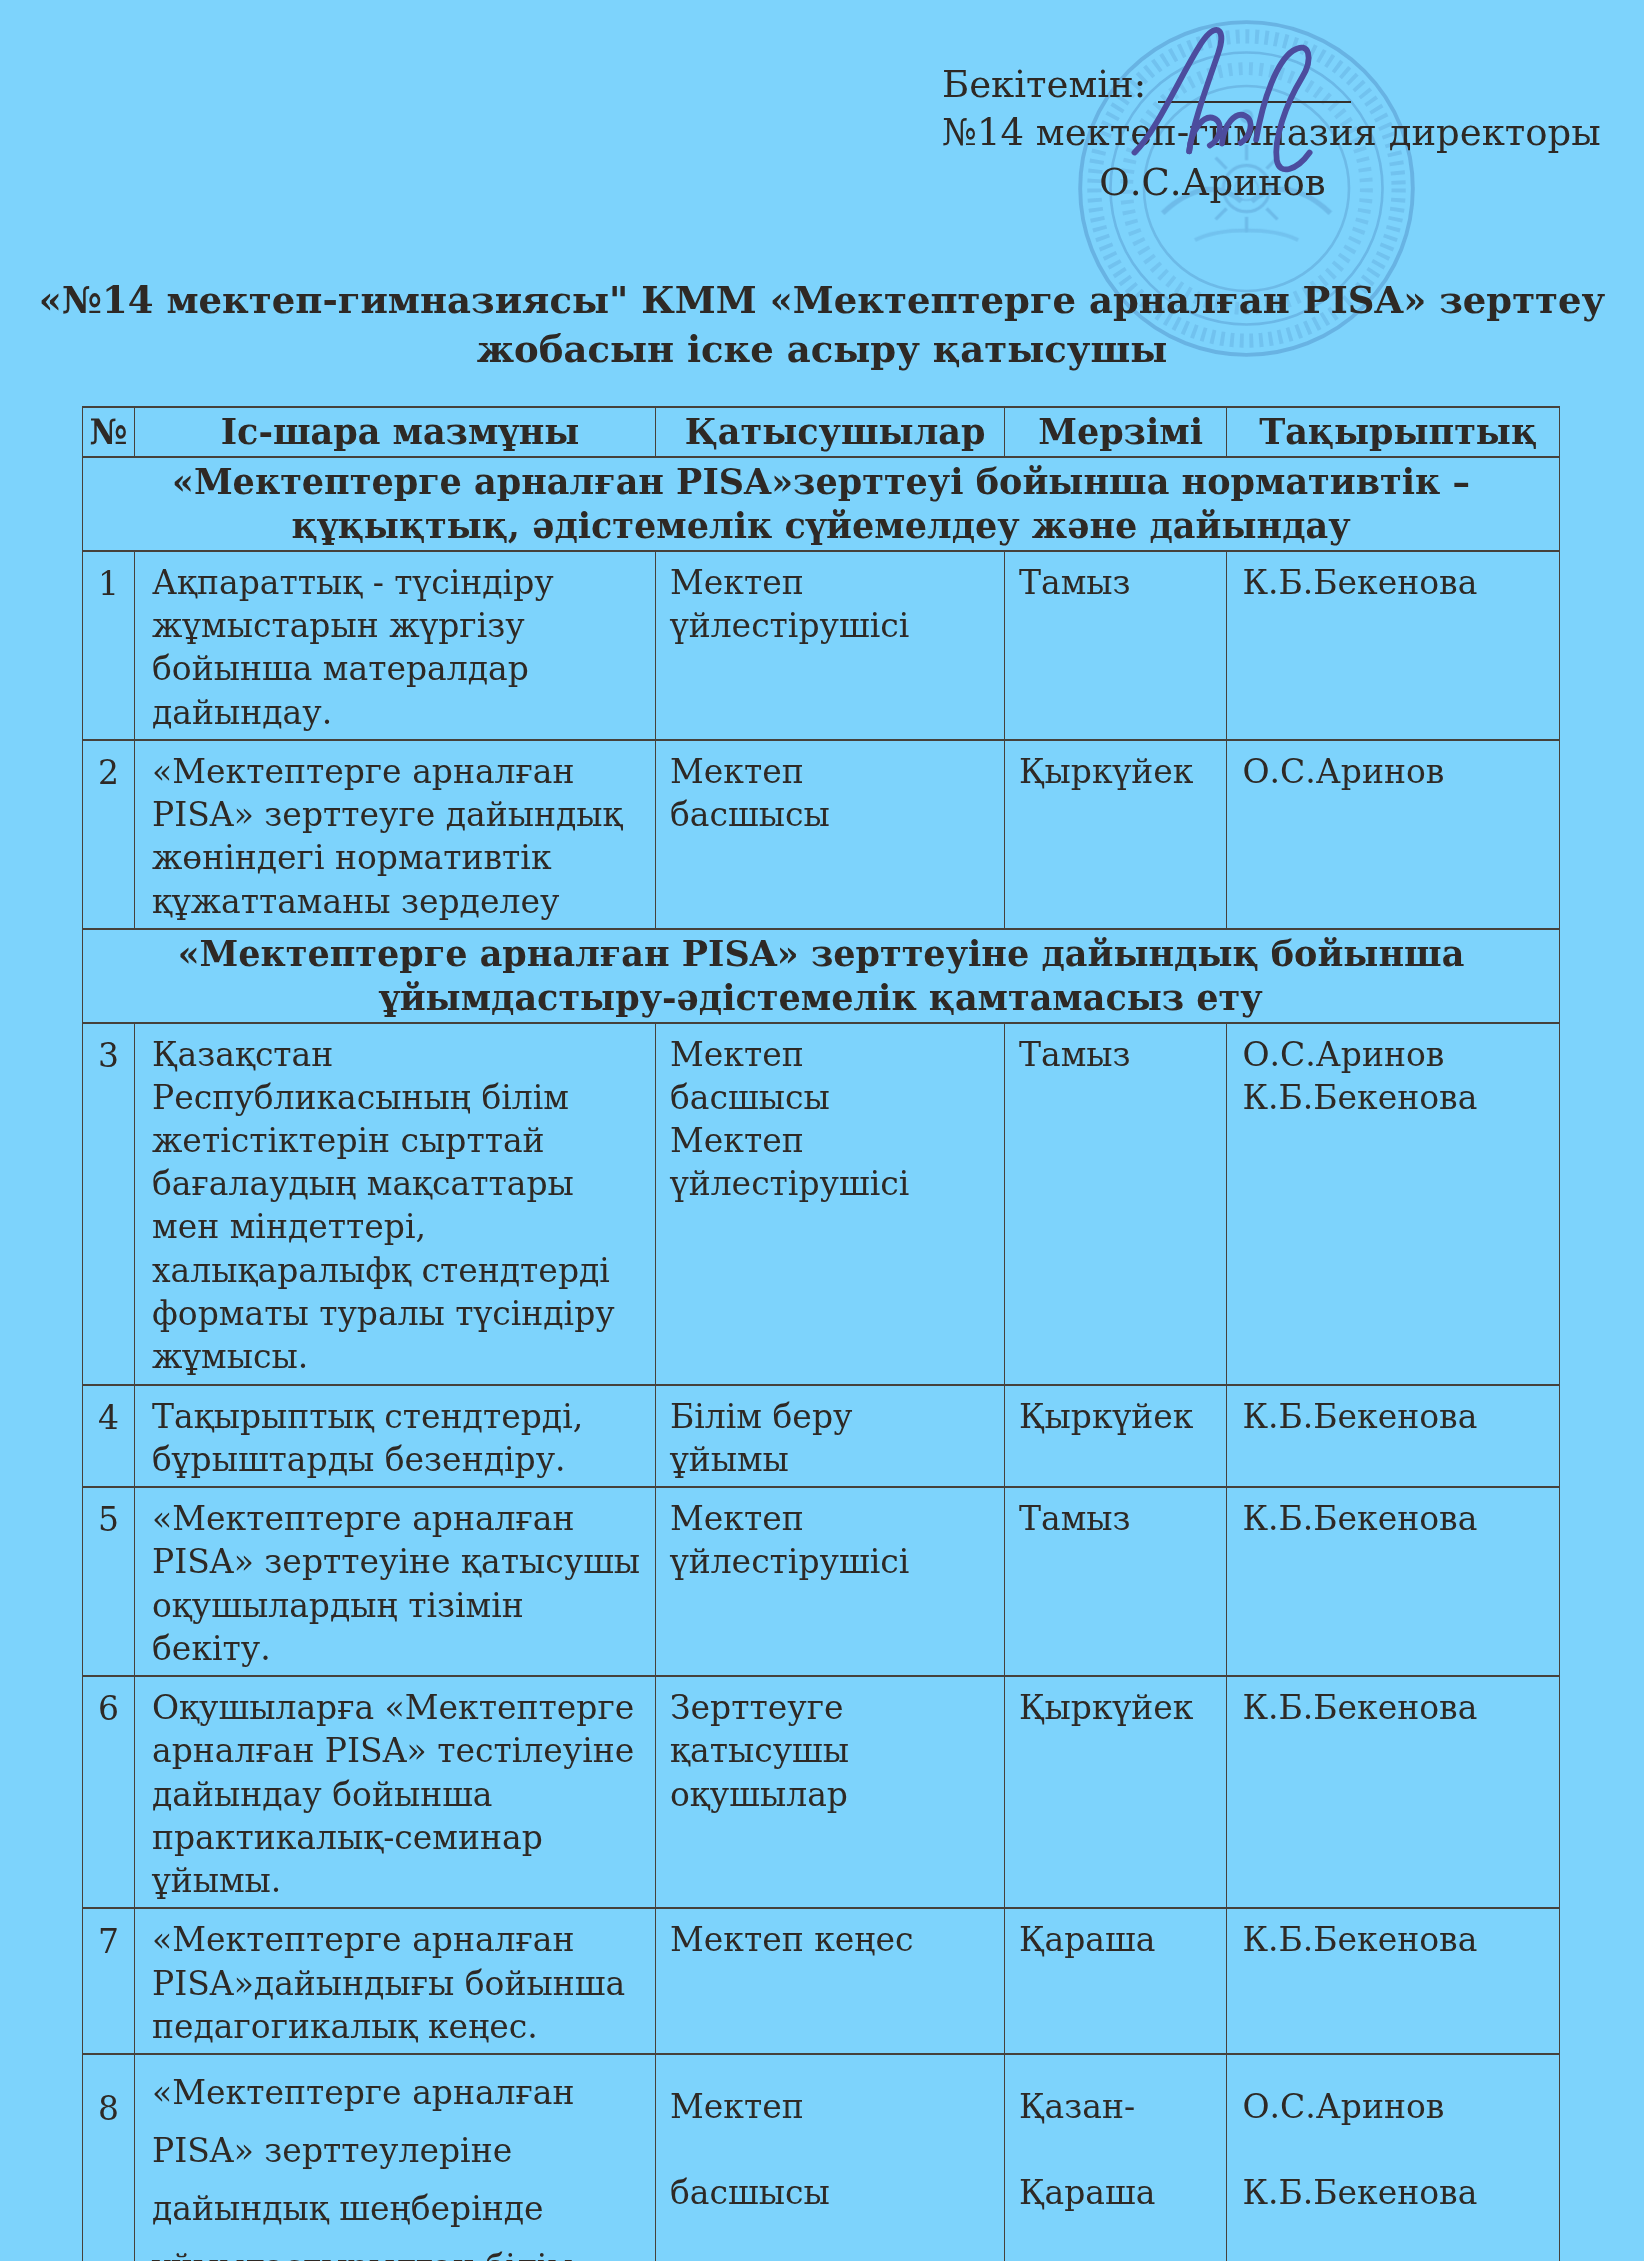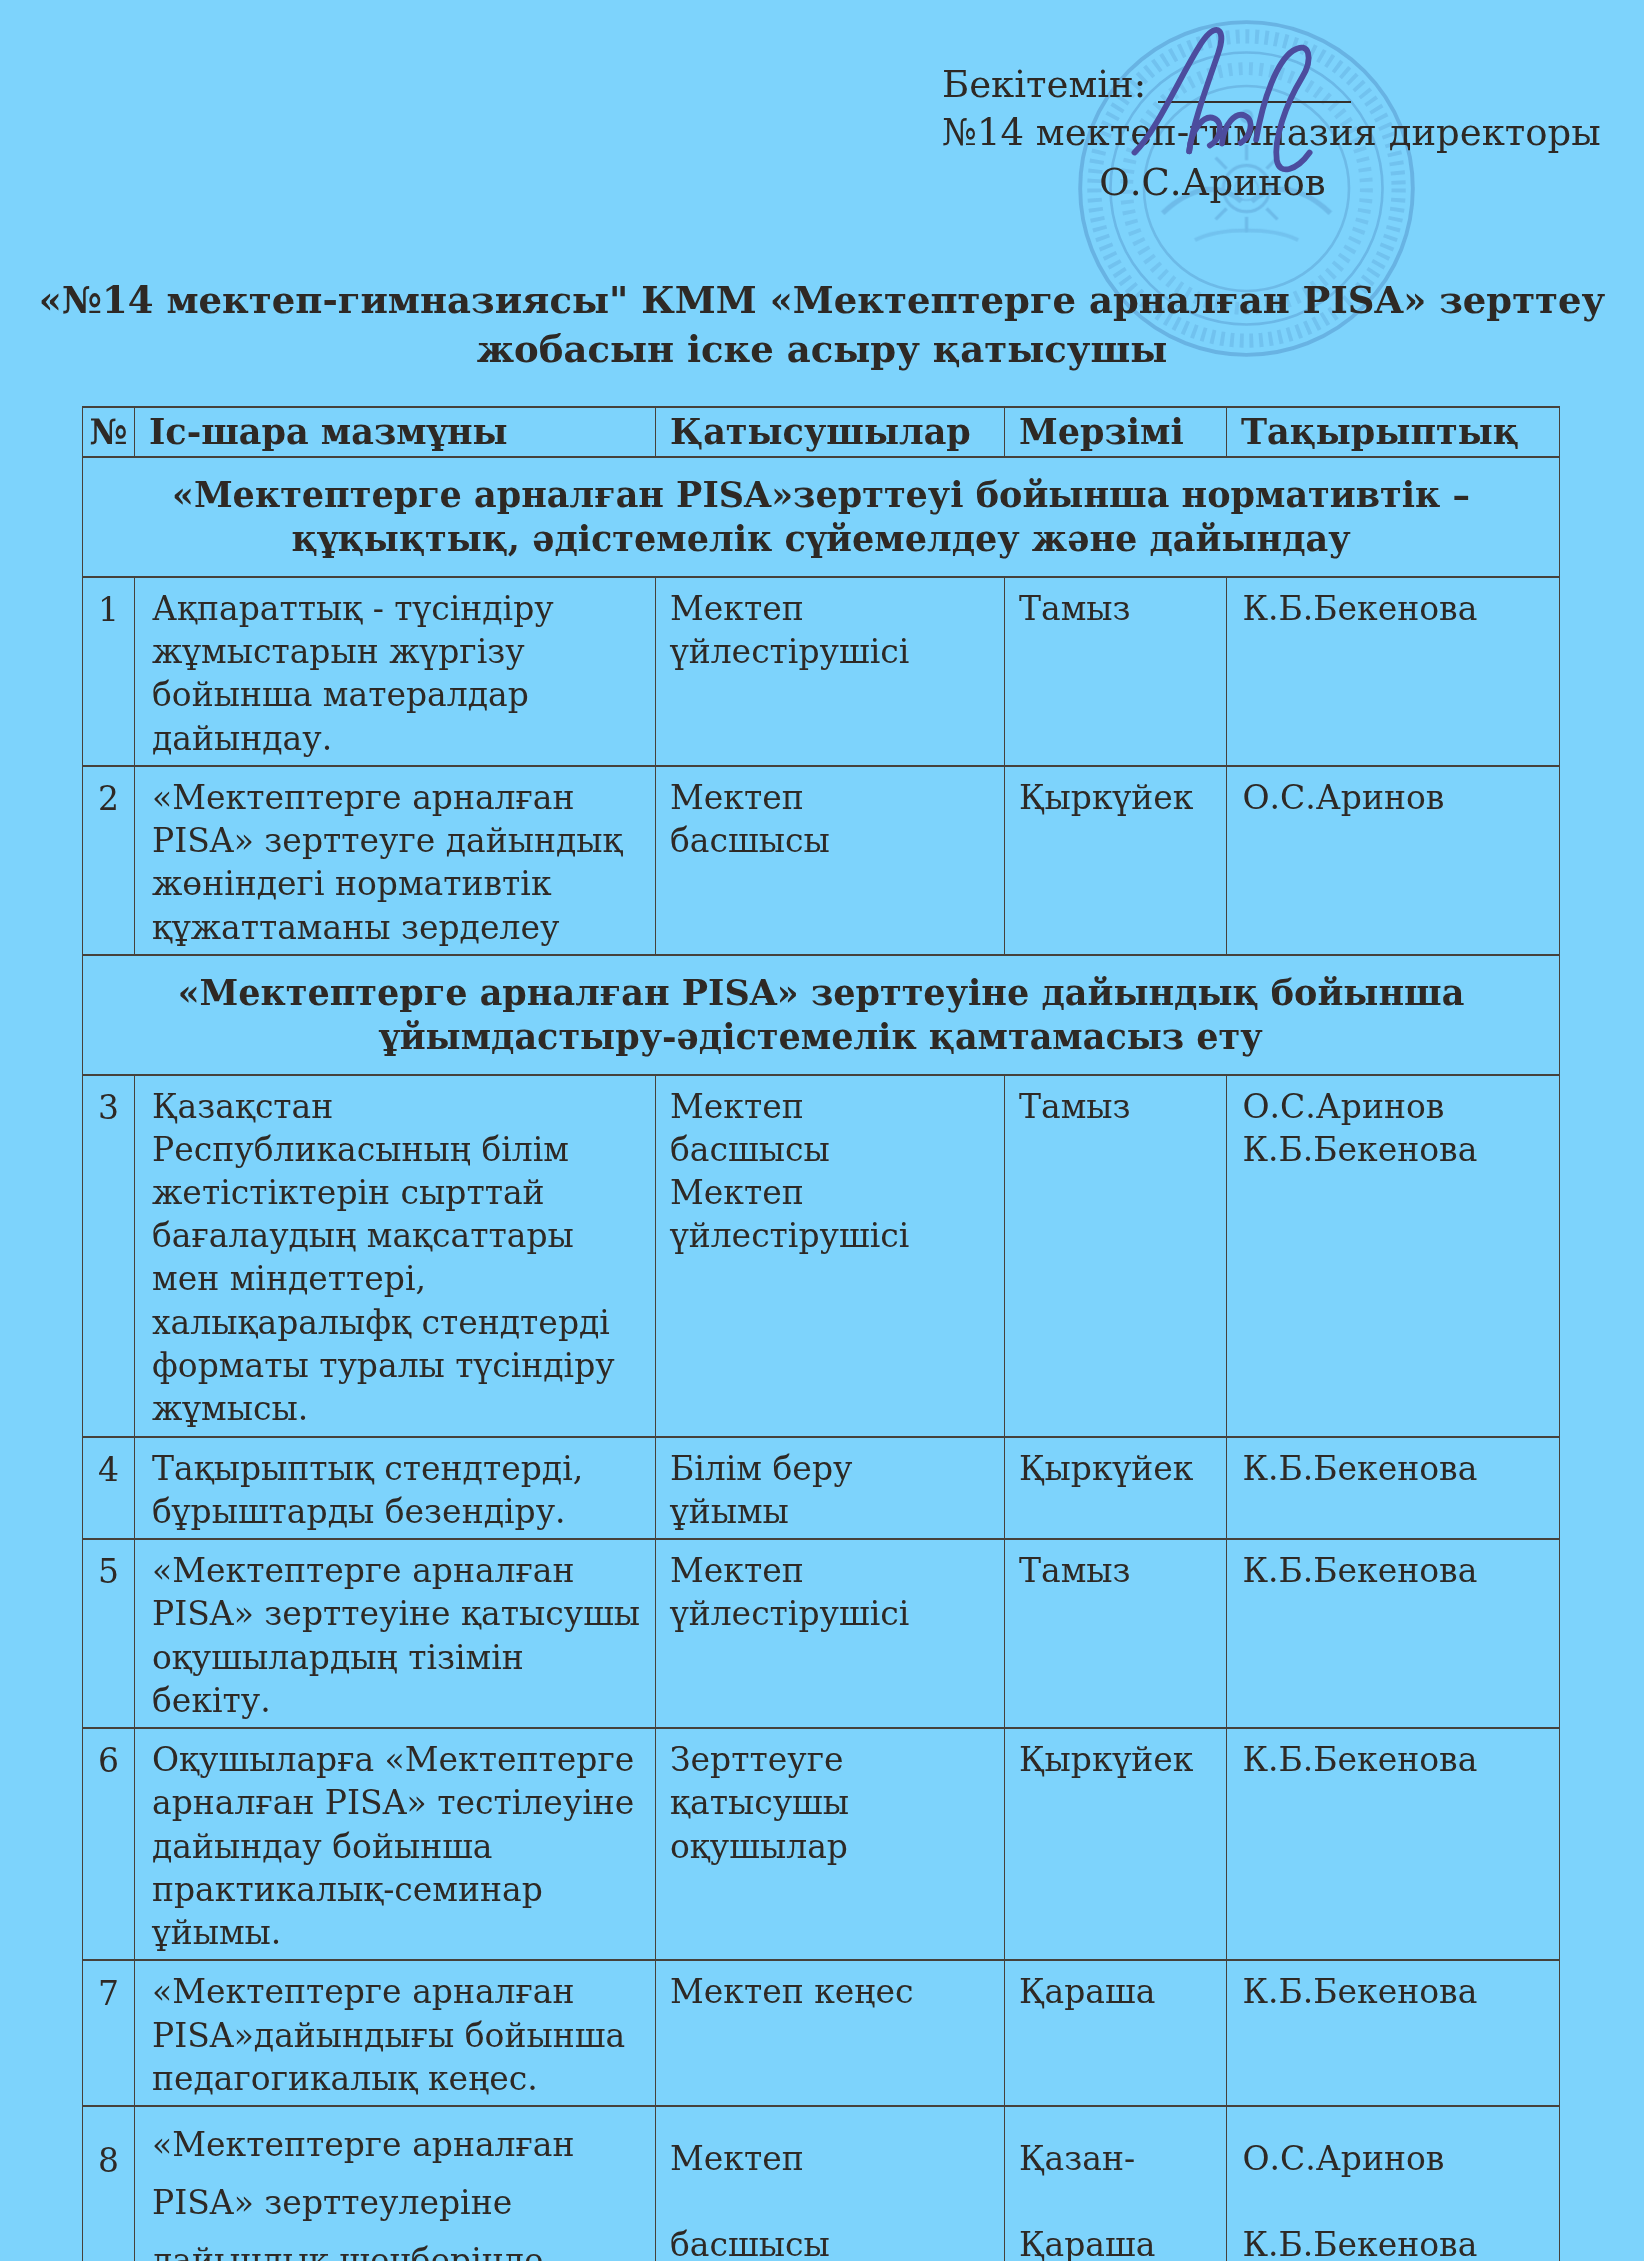--- a/index.html
+++ b/index.html
@@ -64,29 +64,29 @@
   }
   .plan-table th, .plan-table td {
     border: 1.9px solid #46413b;
     border-top-width: 2.6px; border-bottom-width: 2.6px;
     vertical-align: top;
     overflow: hidden;
   }
   .plan-table thead tr { height: 41px; }
   .plan-table th {
     font-weight: bold; font-size: 35px;
-    text-align: left; vertical-align: middle;
+    text-align: center; vertical-align: middle;
     padding: 1.3px 3.9px 1.3px 14px;
   }
   .plan-table th.col-num { text-align: center; padding: 1.3px 1.3px; }
   tr.section-row { height: 86px; }
   tr.section-row td {
     font-weight: bold; font-size: 35px; line-height: 1.25;
     text-align: center; vertical-align: middle;
-    padding: 15px 26px;
+    padding: 2px 26px;
   }
   .cell-num  { text-align: center; padding-top: 10.3px; }
   .cell-content      { padding: 9px 11.6px 5.2px 17px; }
   .cell-participants { padding: 9px 39px 5.2px 14px; margin-top: 20px; }
   .cell-term         { padding: 9px 6.4px 5.2px 14px; }
   .cell-responsible  { padding: 9px 11.6px 5.2px 15.5px; }
 
   tr.row-h1 { height: 179px; }
   tr.row-h2 { height: 183px; }
   tr.row-h3 { height: 261px; }

